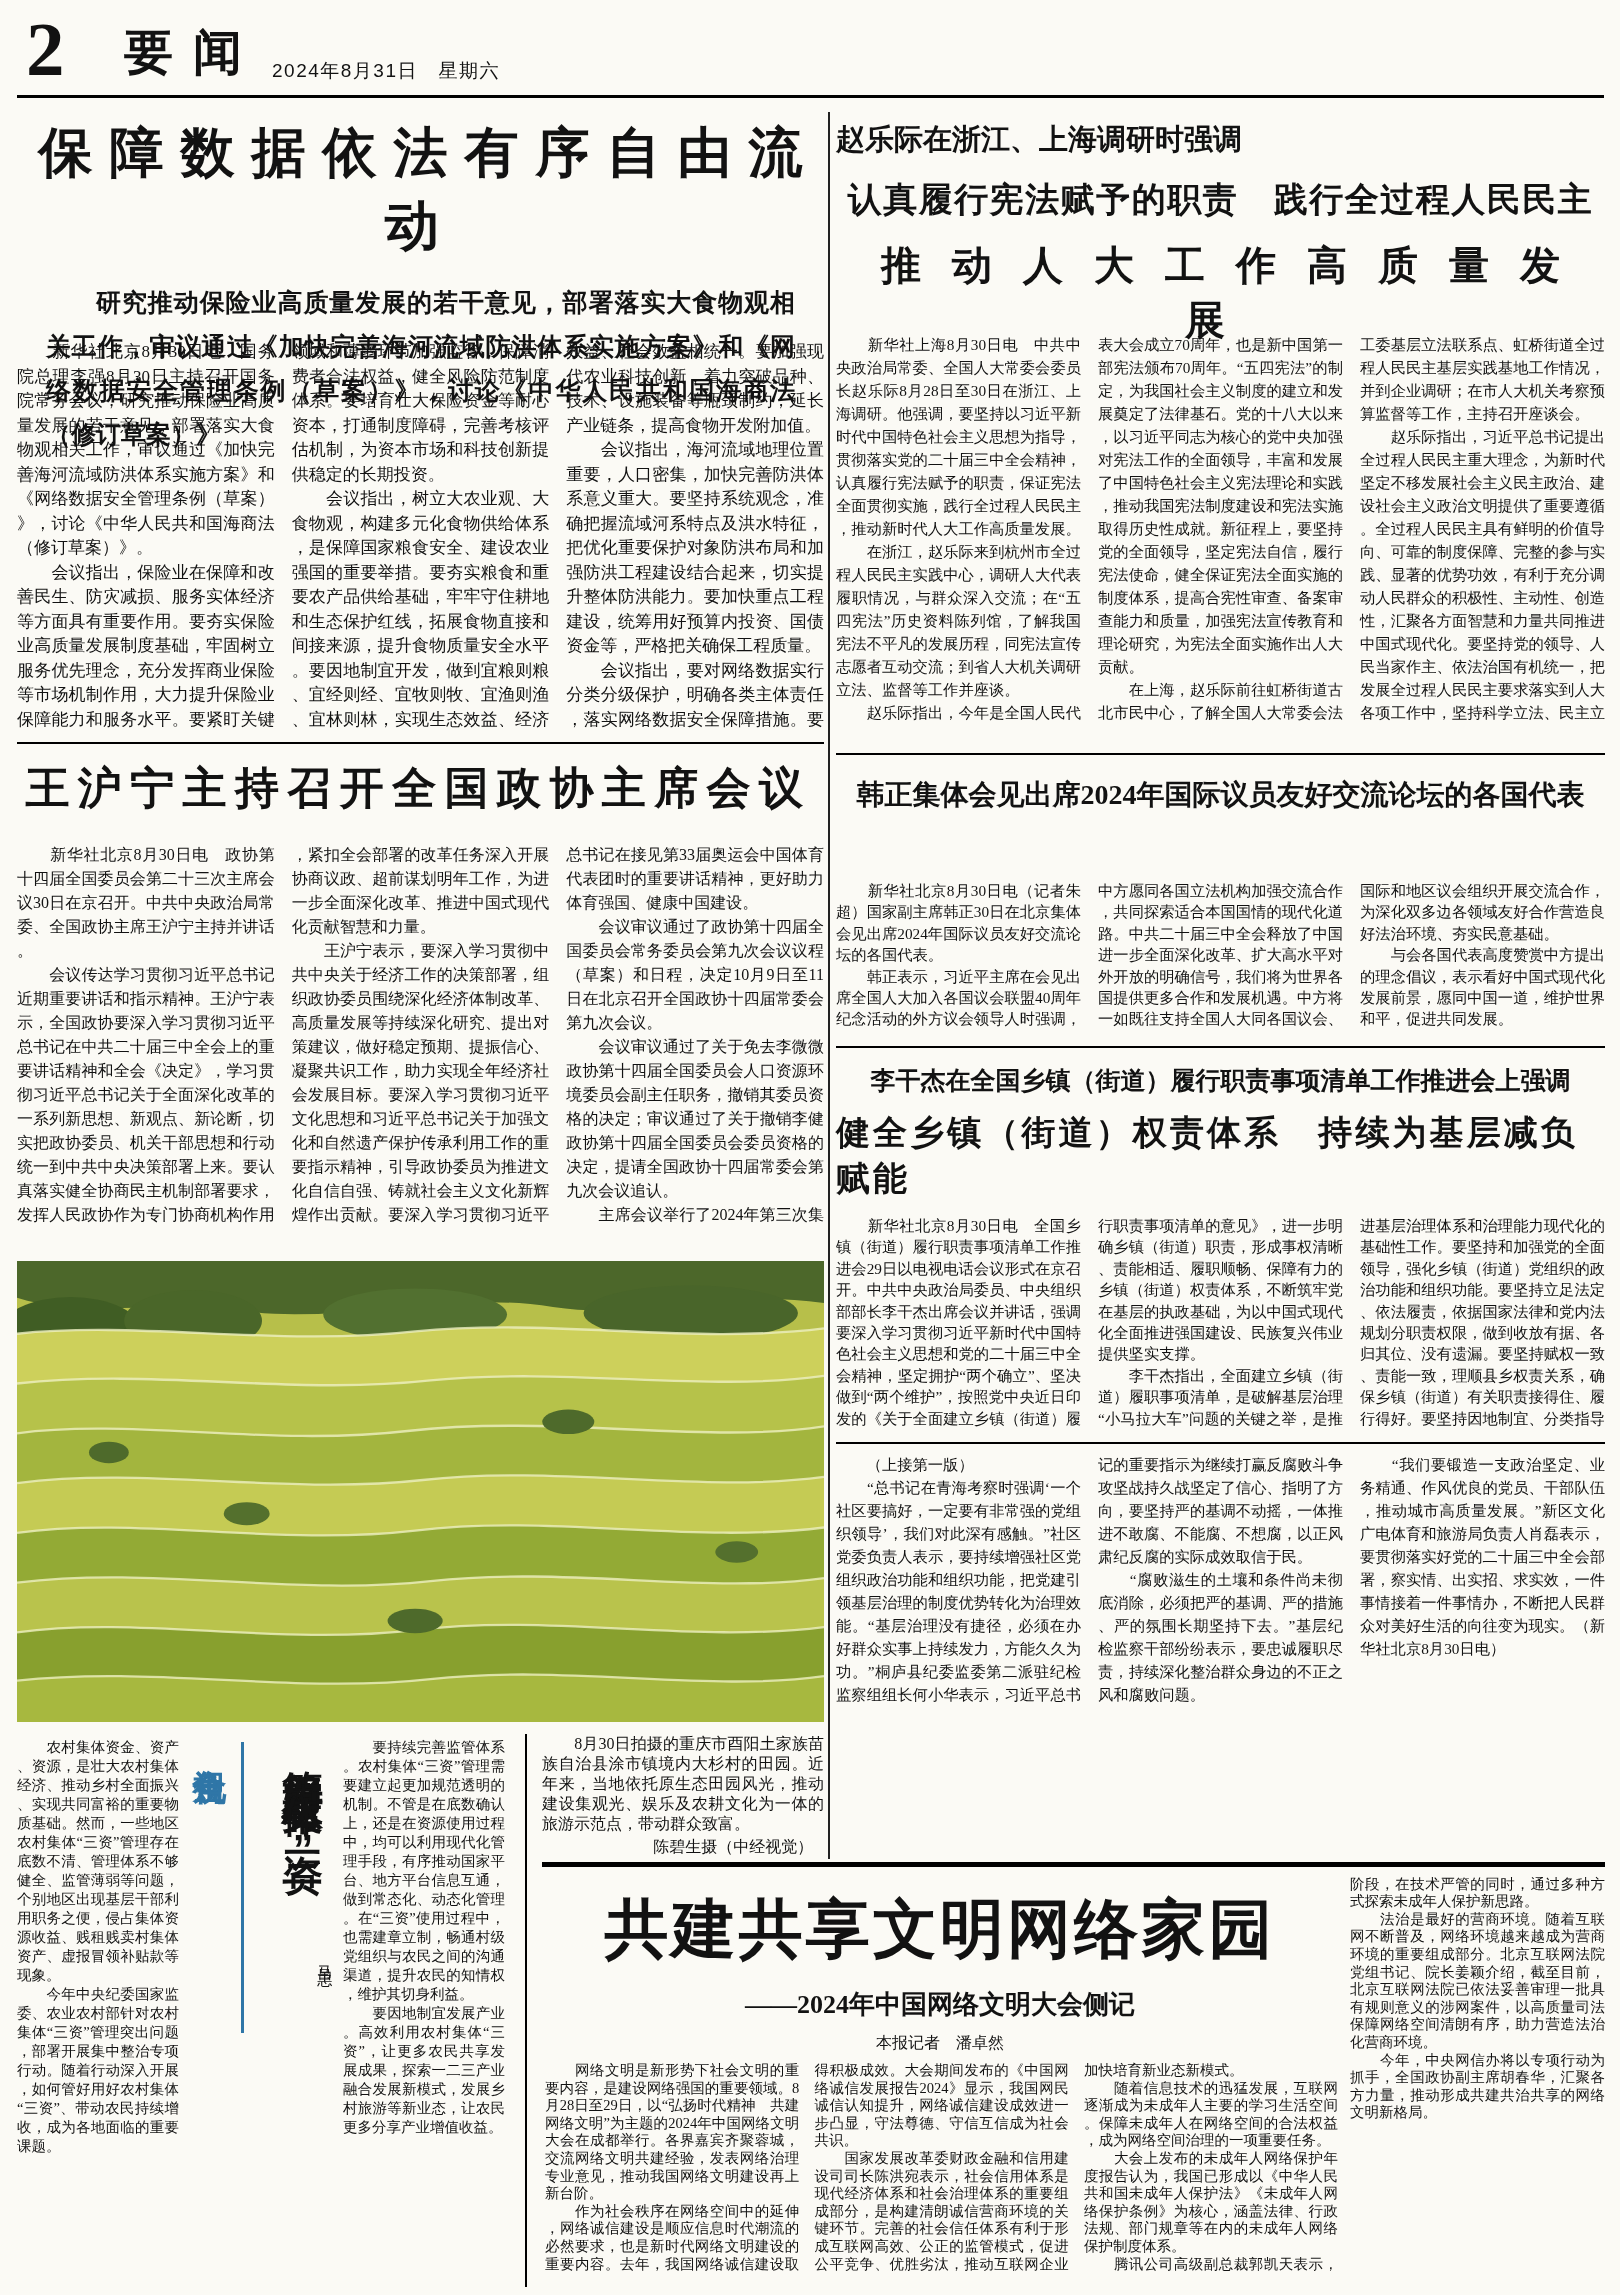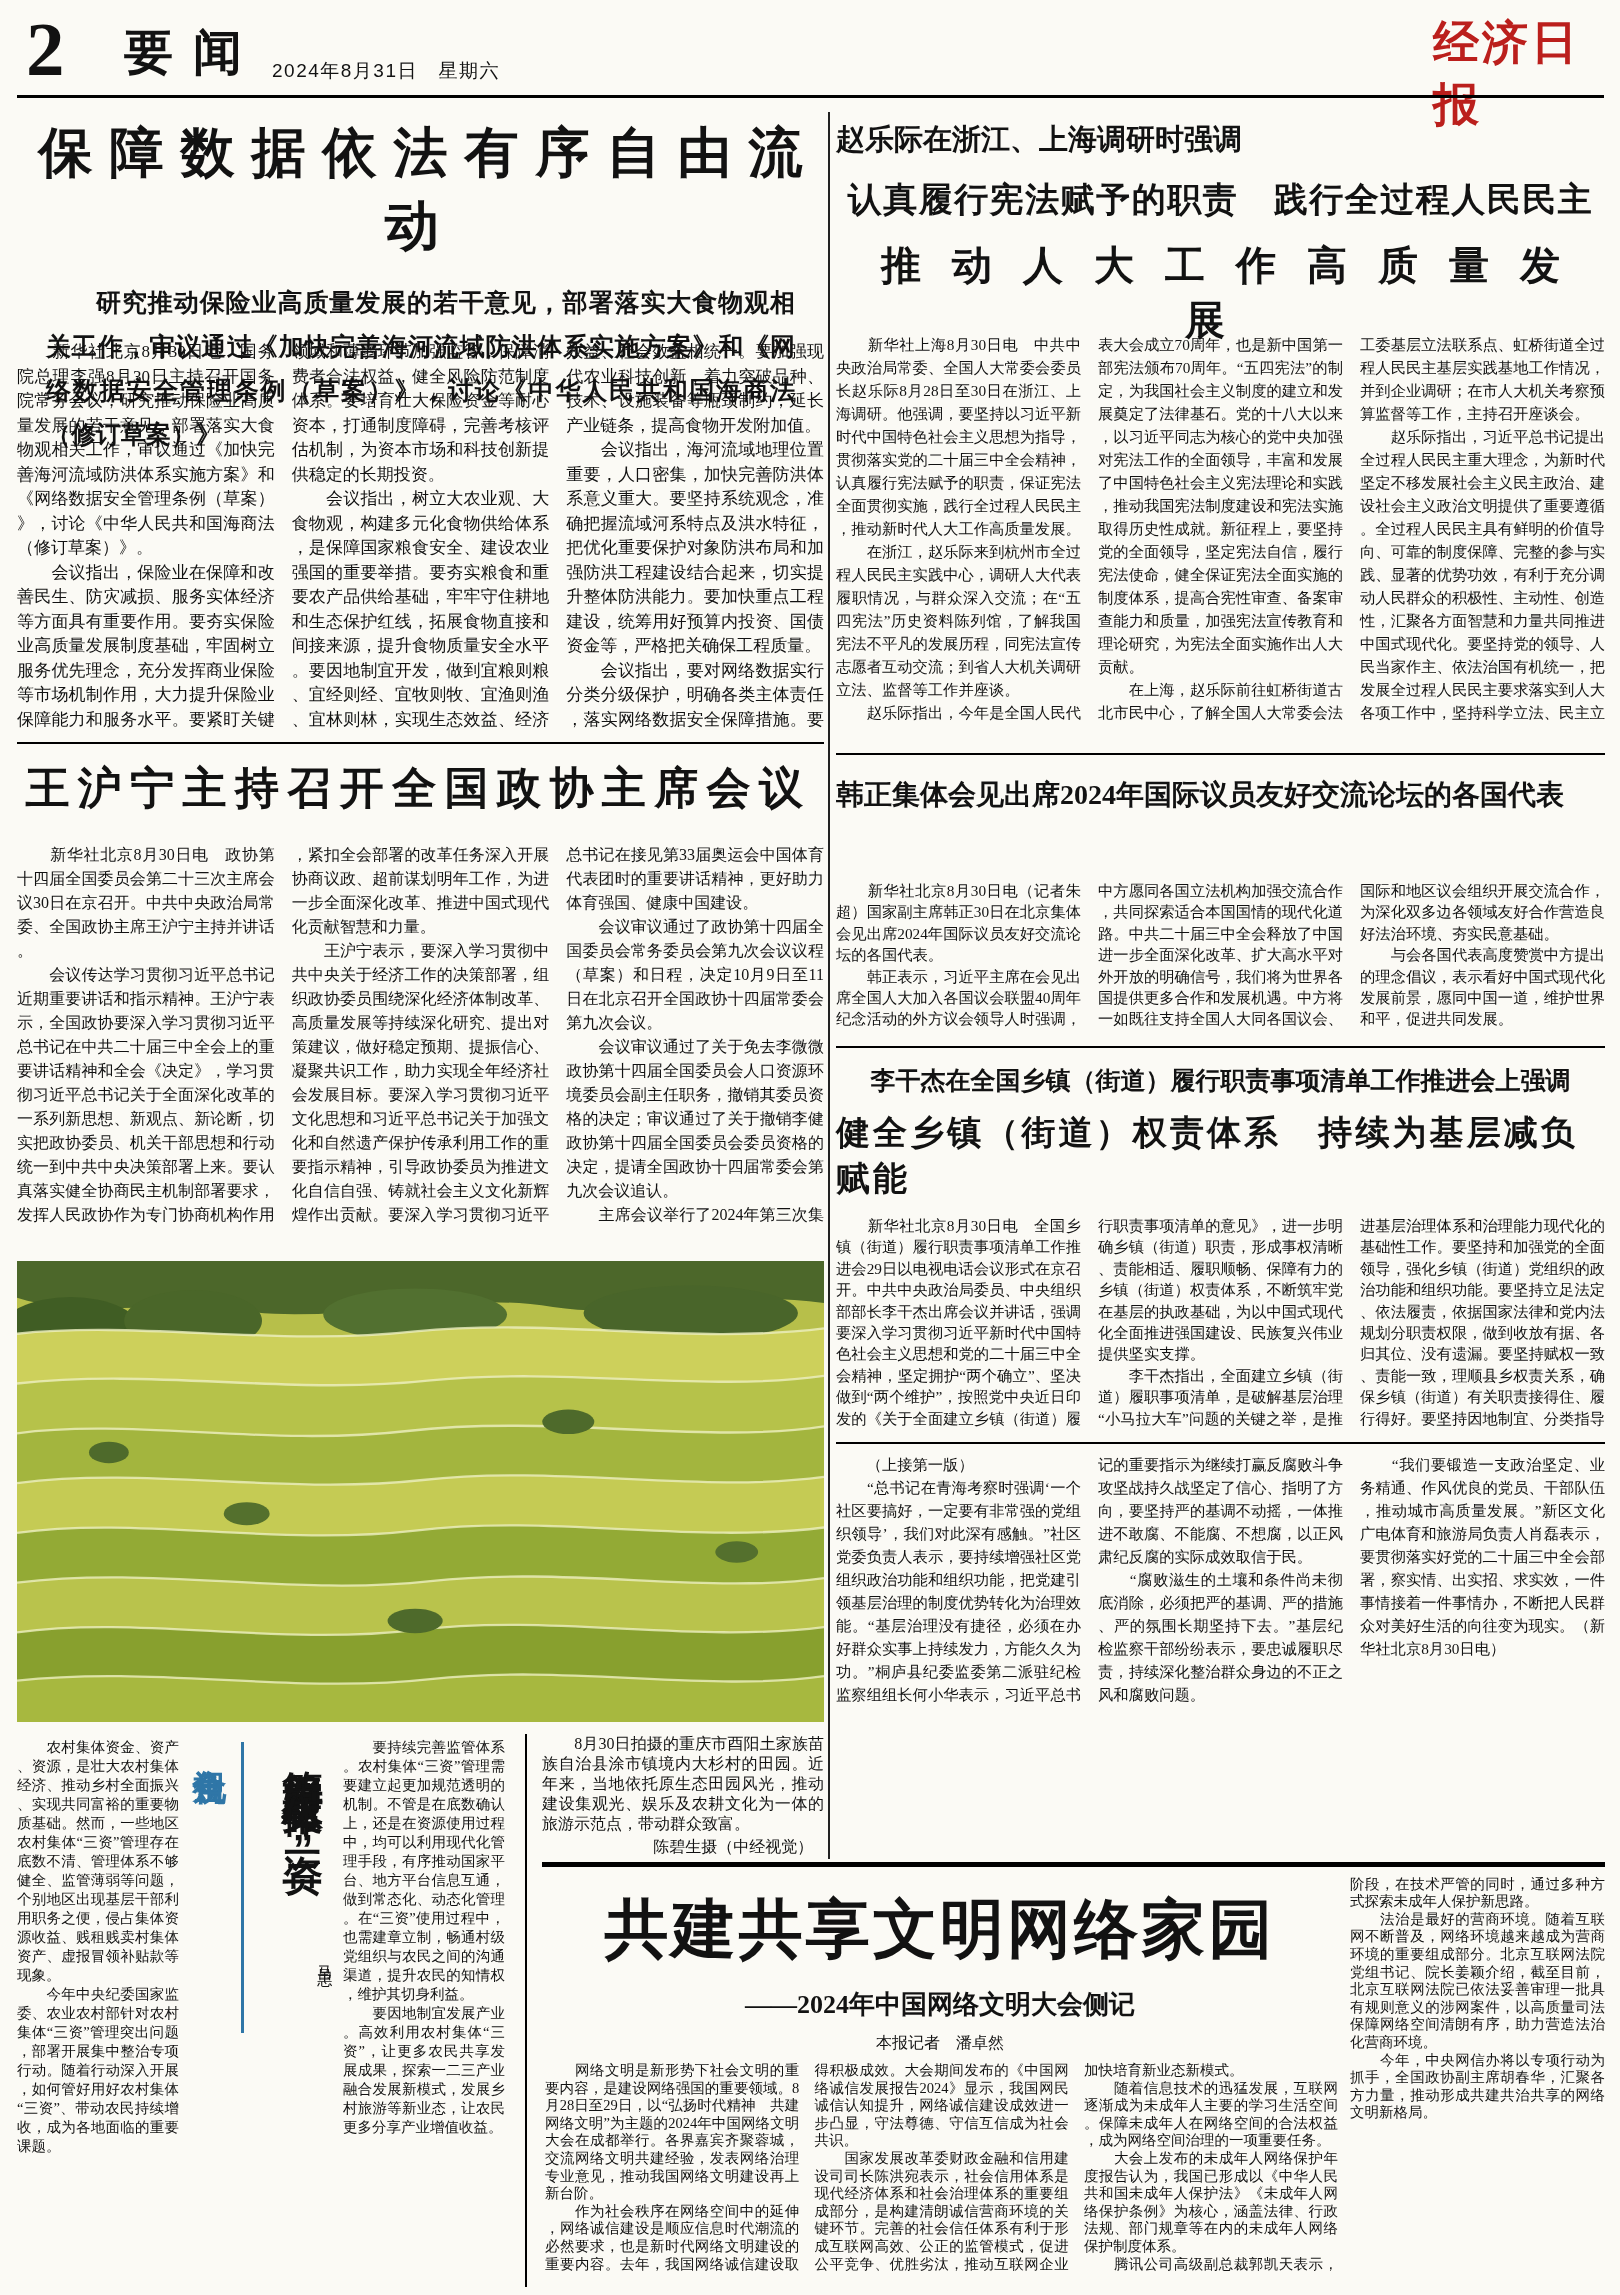--- a/index.html
+++ b/index.html
@@ -56,21 +56,21 @@
 
   
   #art-zhao{left:836px;top:113px;width:769px;height:635px;}
   #zj-kicker{margin-top:7px;text-align:left;font-size:29px;font-weight:900;}
   #zj-h1a{margin-top:17px;text-align:center;font-size:34px;font-weight:700;letter-spacing:1.5px;}
   #zj-h1b{margin-top:15.3px;text-align:center;font-size:40px;font-weight:900;letter-spacing:31px;text-indent:31px;}
   #zj-body{position:absolute;left:0;top:220px;width:769px;height:410px;font-size:15.3px;line-height:23px;}
 
   
   #art-han{left:836px;top:764px;width:769px;height:277px;}
-  #hz-h1{margin-top:12.2px;text-align:left;font-size:28px;font-weight:900;}
+  #hz-h1{margin-top:12.2px;text-align:center;font-size:28px;font-weight:900;}
   #hz-body{position:absolute;left:0;top:116px;width:769px;height:152px;font-size:15.3px;line-height:21.4px;}
 
   
   #art-ligan{left:836px;top:1056px;width:769px;height:381px;}
   #lg-kicker{margin-top:7.7px;text-align:center;font-size:25px;font-weight:900;}
   #lg-h1{margin-top:13.8px;text-align:left;font-size:34px;font-weight:900;letter-spacing:3.1px;}
   #lg-body{position:absolute;left:0;top:159px;width:769px;height:216px;font-size:15.3px;line-height:21.4px;}
 
   
   #art-cont{left:836px;top:1453px;width:769px;height:401px;font-size:15.3px;line-height:23px;
@@ -86,21 +86,20 @@
   #wl-col4{position:absolute;left:808px;top:4.6px;width:255px;height:410px;font-size:14.5px;line-height:17.6px;}
 </style>
 </head>
 <body>
 
 <div class="page">
 
   <div class="abs" id="pgnum">2</div>
   <div class="abs sans" id="section">要闻</div>
   <div class="abs sans" id="dateline">2024年8月31日　星期六</div>
-  <div class="abs" id="masthead">经济日报</div>
   <div class="rule" id="hdr-rule"></div>
 
   <div class="abs" id="center-div"></div>
   <div class="rule" id="left-bottom-vrule"></div>
 
   <section class="abs" id="art-liqiang">
     <h1>保障数据依法有序自由流动</h1>
     <p id="a1-sub">研究推动保险业高质量发展的若干意见，部署落实大食物观相关工作，审议通过《加快完善海河流域防洪体系实施方案》和《网络数据安全管理条例（草案）》，讨论《中华人民共和国海商法（修订草案）》</p>
     <div class="flow cols3" id="a1-body">　　新华社北京8月30日电　国务院总理李强8月30日主持召开国务院常务会议，研究推动保险业高质量发展的若干意见，部署落实大食物观相关工作，审议通过《加快完善海河流域防洪体系实施方案》和《网络数据安全管理条例（草案）》，讨论《中华人民共和国海商法（修订草案）》。
 　　会议指出，保险业在保障和改善民生、防灾减损、服务实体经济等方面具有重要作用。要夯实保险业高质量发展制度基础，牢固树立服务优先理念，充分发挥商业保险等市场机制作用，大力提升保险业保障能力和服务水平。要紧盯关键领域和薄弱环节加强监管，保障消费者合法权益，健全风险防范制度体系。要培育壮大保险资金等耐心资本，打通制度障碍，完善考核评估机制，为资本市场和科技创新提供稳定的长期投资。

